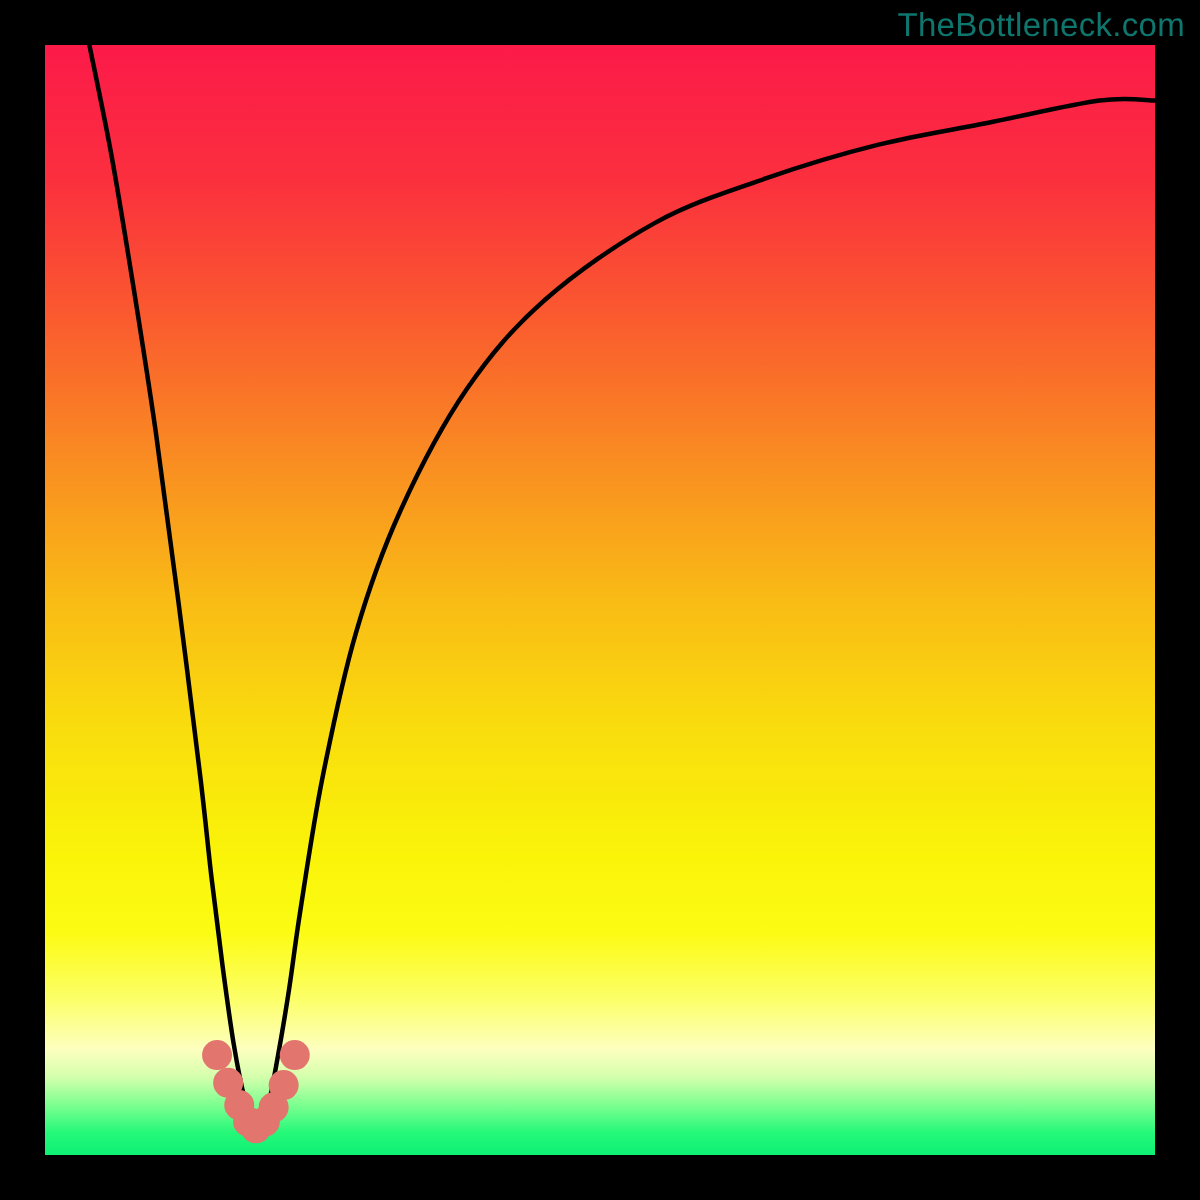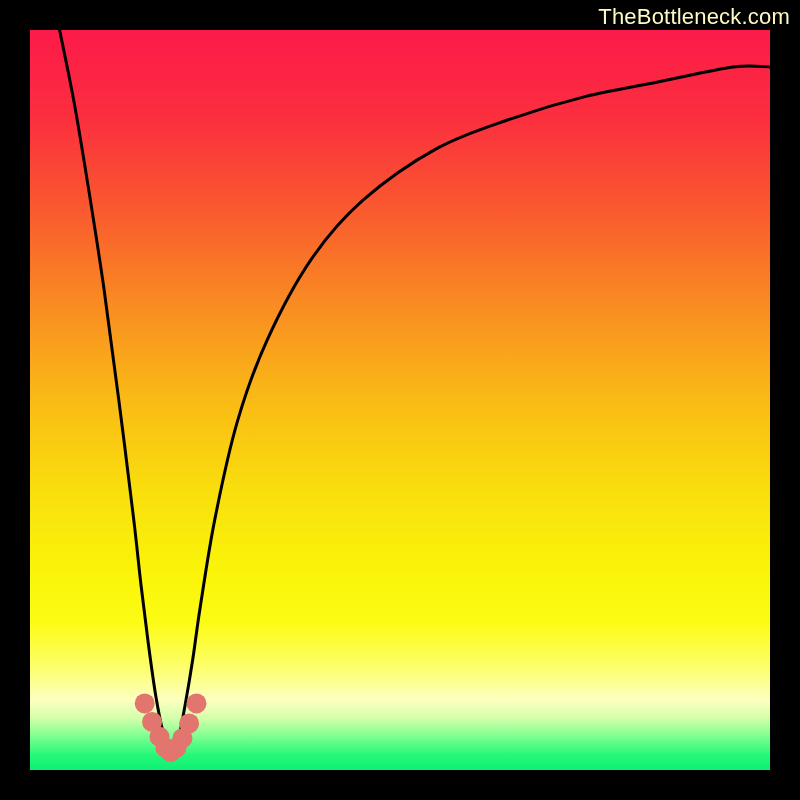--- a/index.html
+++ b/index.html
@@ -38,21 +38,21 @@
     position: absolute;
     left: 0;
     top: 0;
     width: 100%;
     height: 100%;
   }
   .watermark {
     position: absolute;
     top: 4px;
     right: 10px;
-    color: #fef9c3;
+    color: #0f766e;
     font-size: 22px;
     font-weight: 500;
     letter-spacing: 0.2px;
   }
 </style>
 </head>
 <body>
 
 <div class="frame">
 

